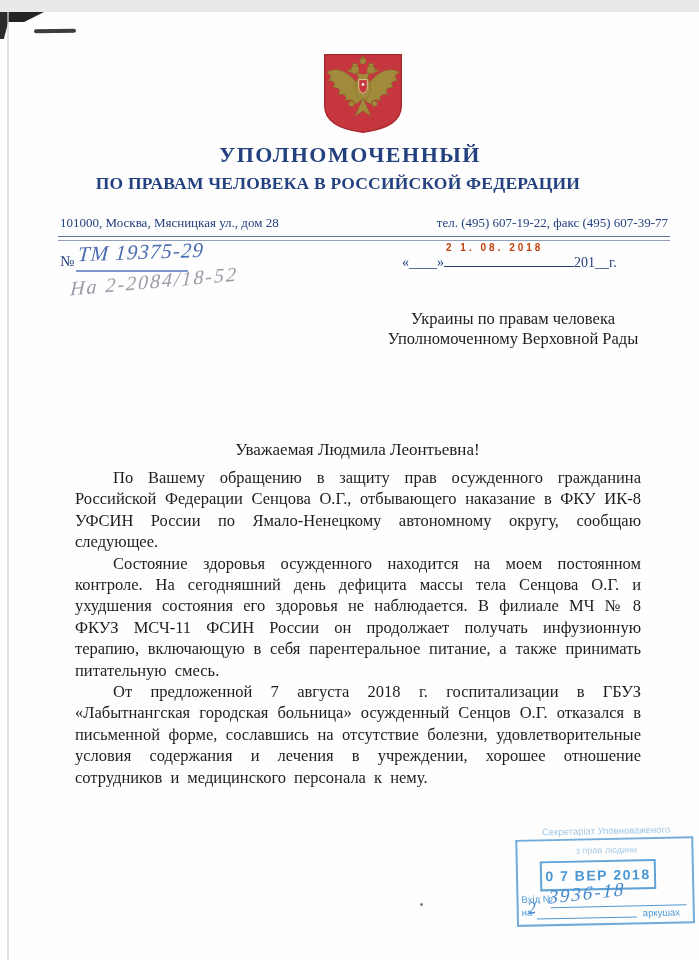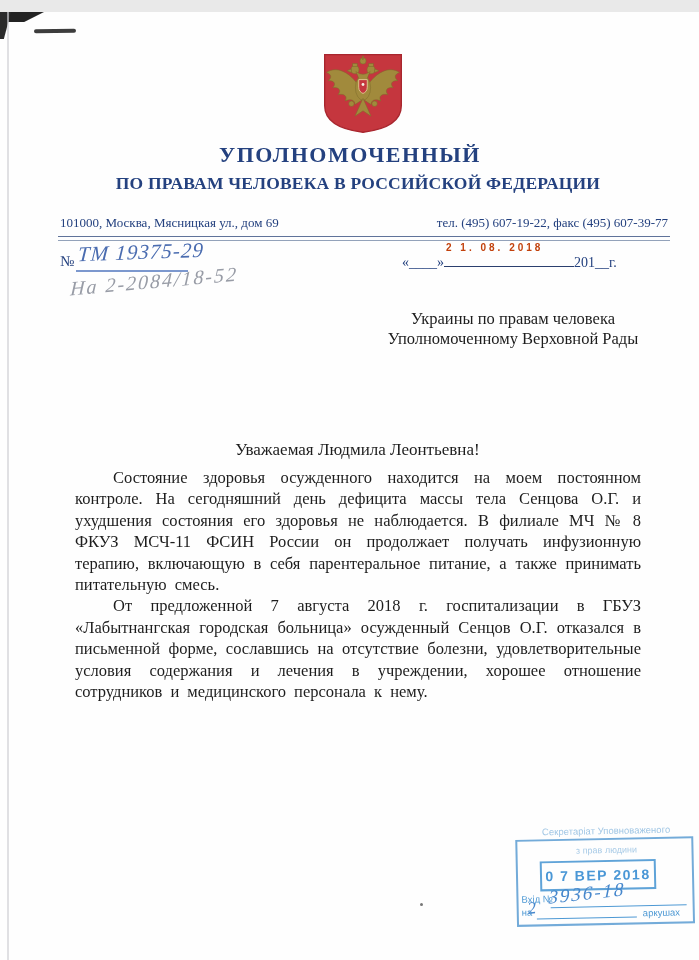--- a/index.html
+++ b/index.html
@@ -13,21 +13,21 @@
     clip-path:polygon(0 0,100% 0,55% 100%,0 100%);}
   .artifact-corner2{position:absolute;left:0;top:0;width:11px;height:27px;background:#2b2b2b;
     clip-path:polygon(0 0,100% 0,35% 100%,0 100%);}
   .artifact-dash{position:absolute;left:34px;top:17px;width:42px;height:4px;background:#3d3d3d;
     border-radius:2px;transform:rotate(-1deg);}
   .artifact-edge{position:absolute;left:7px;top:0;width:2px;height:960px;background:#cfd0d4;opacity:.65;}
   
   .emblem{position:absolute;left:317px;top:40px;width:92px;height:82px;}
   .title1{position:absolute;left:20px;top:130px;width:660px;text-align:center;
     color:#24417f;font-weight:bold;font-size:22px;letter-spacing:1.5px;}
-  .title2{position:absolute;left:28px;top:161px;width:660px;text-align:center;
+  .title2{position:absolute;left:8px;top:161px;width:660px;text-align:center;
     color:#24417f;font-weight:bold;font-size:17.5px;letter-spacing:.2px;}
   .addr-row{position:absolute;left:60px;top:203px;width:608px;font-size:13px;color:#24417f;}
   .addr-left{position:absolute;left:0;top:0;}
   .addr-right{position:absolute;right:0;top:0;}
   .rule-a{position:absolute;left:58px;top:224px;width:612px;height:1px;background:#60739a;}
   .rule-b{position:absolute;left:58px;top:228px;width:612px;height:1px;background:#93a2ba;}
   
   .ref-no{position:absolute;left:60px;top:241px;font-size:15px;color:#24417f;}
   .ref-hand{position:absolute;left:78px;top:228px;font-size:21px;color:#4a6cb0;
     font-style:italic;transform:rotate(-2deg) skewX(-6deg);letter-spacing:1px;white-space:nowrap;}
@@ -101,21 +101,21 @@
         <circle cx="63" cy="58" r="3"></circle>
       <path d="M42,22 Q46,30 46,34 L54,34 Q54,30 58,22 Q50,28 42,22 Z"></path>
     </g>
     <path d="M45.2,31 h9.6 v8.5 c0,4 -2.4,6 -4.8,7 c-2.4,-1 -4.8,-3 -4.8,-7 z" fill="#c5363e" stroke="#e8d9a0" stroke-width="0.9"></path>
     <circle cx="50" cy="36.5" r="1.6" fill="#f3efe2"></circle>
   </svg>
 
   <div class="title1">УПОЛНОМОЧЕННЫЙ</div>
   <div class="title2">ПО ПРАВАМ ЧЕЛОВЕКА В РОССИЙСКОЙ ФЕДЕРАЦИИ</div>
   <div class="addr-row">
-    <span class="addr-left">101000, Москва, Мясницкая ул., дом 69</span>
+    <span class="addr-left">101000, Москва, Мясницкая ул., дом 28</span>
     <span class="addr-right">тел. (495) 607-19-22, факс (495) 607-39-77</span>
   </div>
   <div class="rule-a"></div>
   <div class="rule-b"></div>
 
   <div class="ref-no">№</div>
   <div class="ref-underline"></div>
   <div class="ref-hand">ТМ 19375-29</div>
   <div class="reply-hand">На 2-2084/18-52</div>
   <div class="date-group">
@@ -123,20 +123,21 @@
     <span class="date-stamp">2 1. 08. 2018</span>
   </div>
 
   <div class="recipient">
     <div>Украины по правам человека</div>
     <div>Уполномоченному Верховной Рады</div>
   </div>
 
   <div class="salutation">Уважаемая Людмила Леонтьевна!</div>
   <div class="body-text">
+    <p>По Вашему обращению в защиту прав осужденного гражданина Российской Федерации Сенцова О.Г., отбывающего наказание в ФКУ ИК-8 УФСИН России по Ямало-Ненецкому автономному округу, сообщаю следующее.</p>
     <p>Состояние здоровья осужденного находится на моем постоянном контроле. На сегодняшний день дефицита массы тела Сенцова О.Г. и ухудшения состояния его здоровья не наблюдается. В филиале МЧ № 8 ФКУЗ МСЧ-11 ФСИН России он продолжает получать инфузионную терапию, включающую в себя парентеральное питание, а также принимать питательную смесь.</p>
     <p>От предложенной 7 августа 2018 г. госпитализации в ГБУЗ «Лабытнангская городская больница» осужденный Сенцов О.Г. отказался в письменной форме, сославшись на отсутствие болезни, удовлетворительные условия содержания и лечения в учреждении, хорошее отношение сотрудников и медицинского персонала к нему.</p>
   </div>
 
   <div class="stamp">
     <div class="org1">Секретаріат Уповноваженого</div>
     <div class="org2">з прав людини</div>
     <div class="outer-box"></div>
     <div class="date-box">0 7  ВЕР  2018</div>
     <div class="vhid">Вхід №</div>

